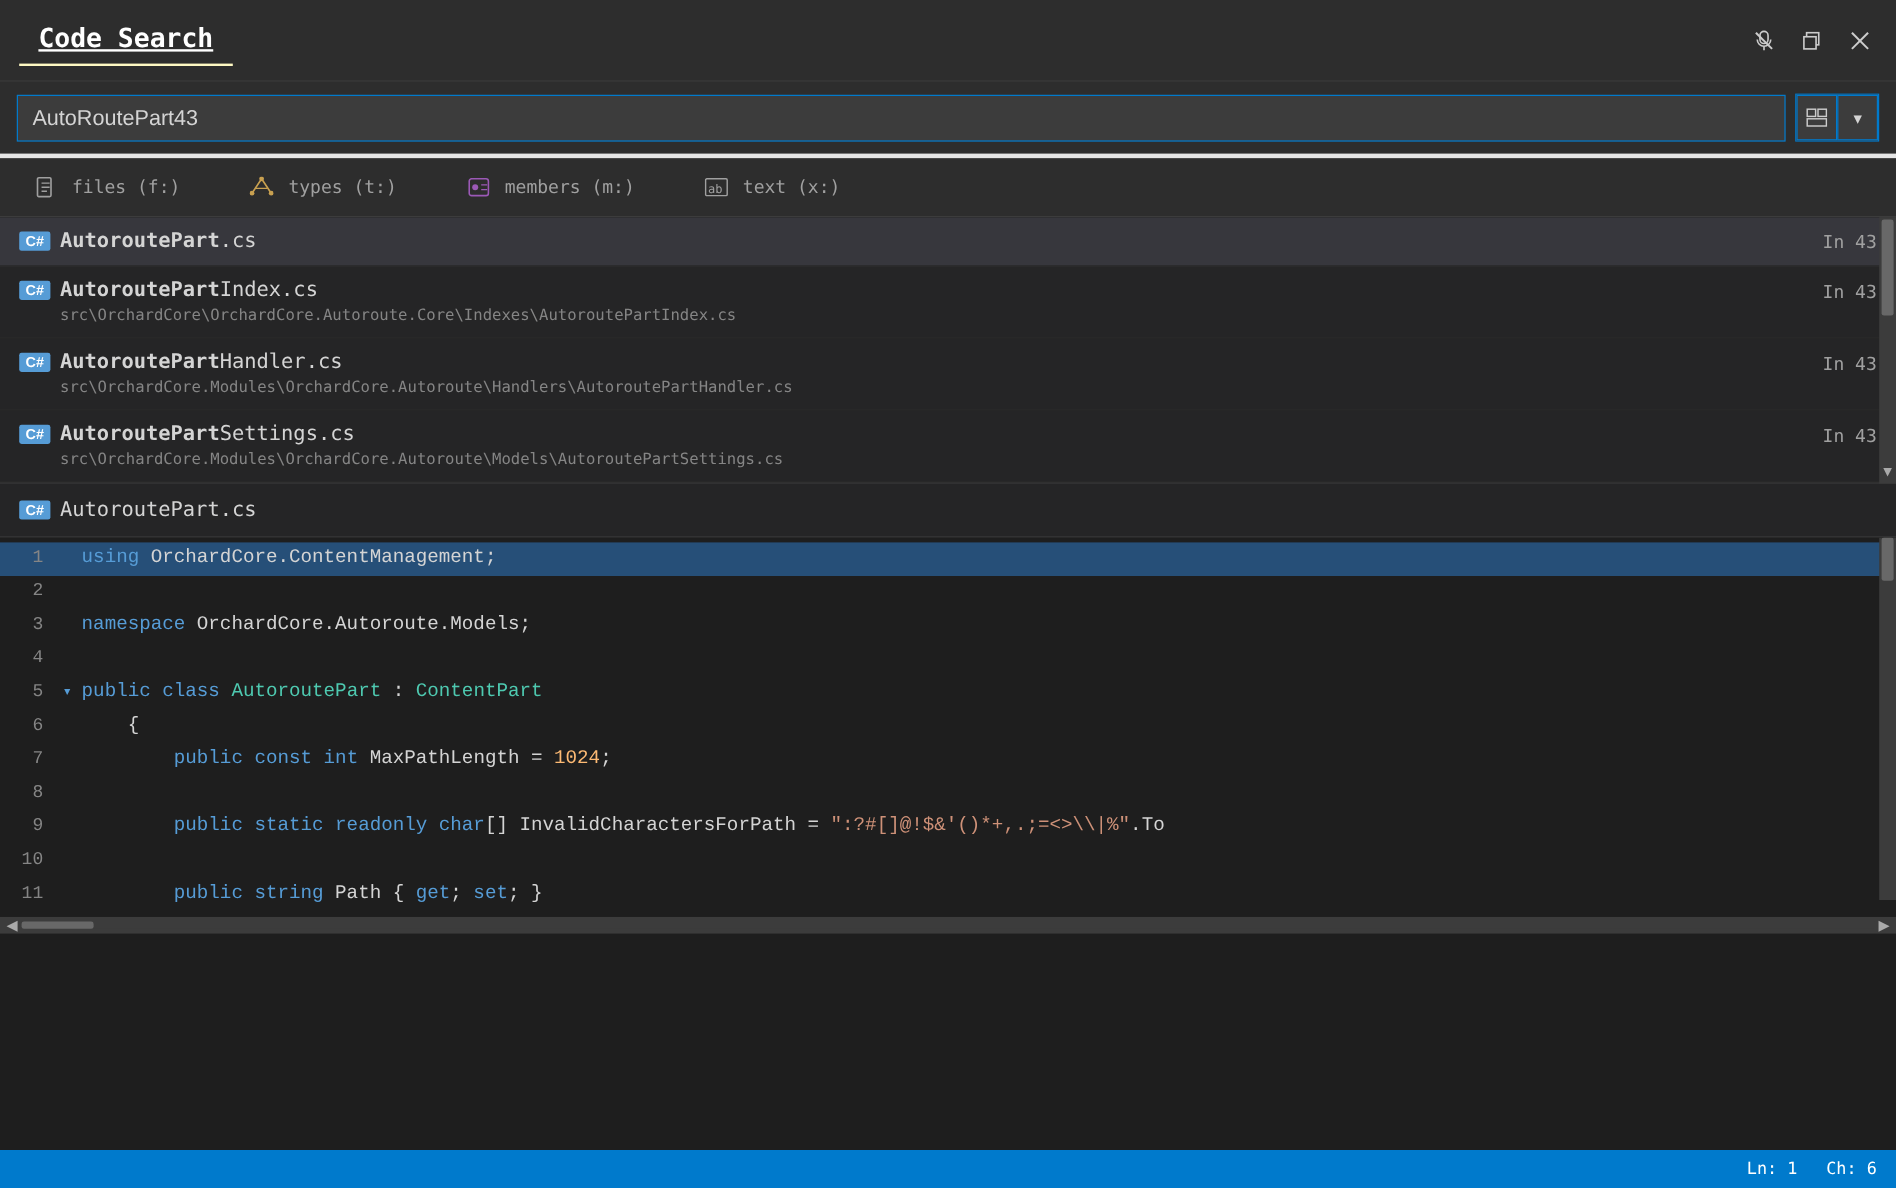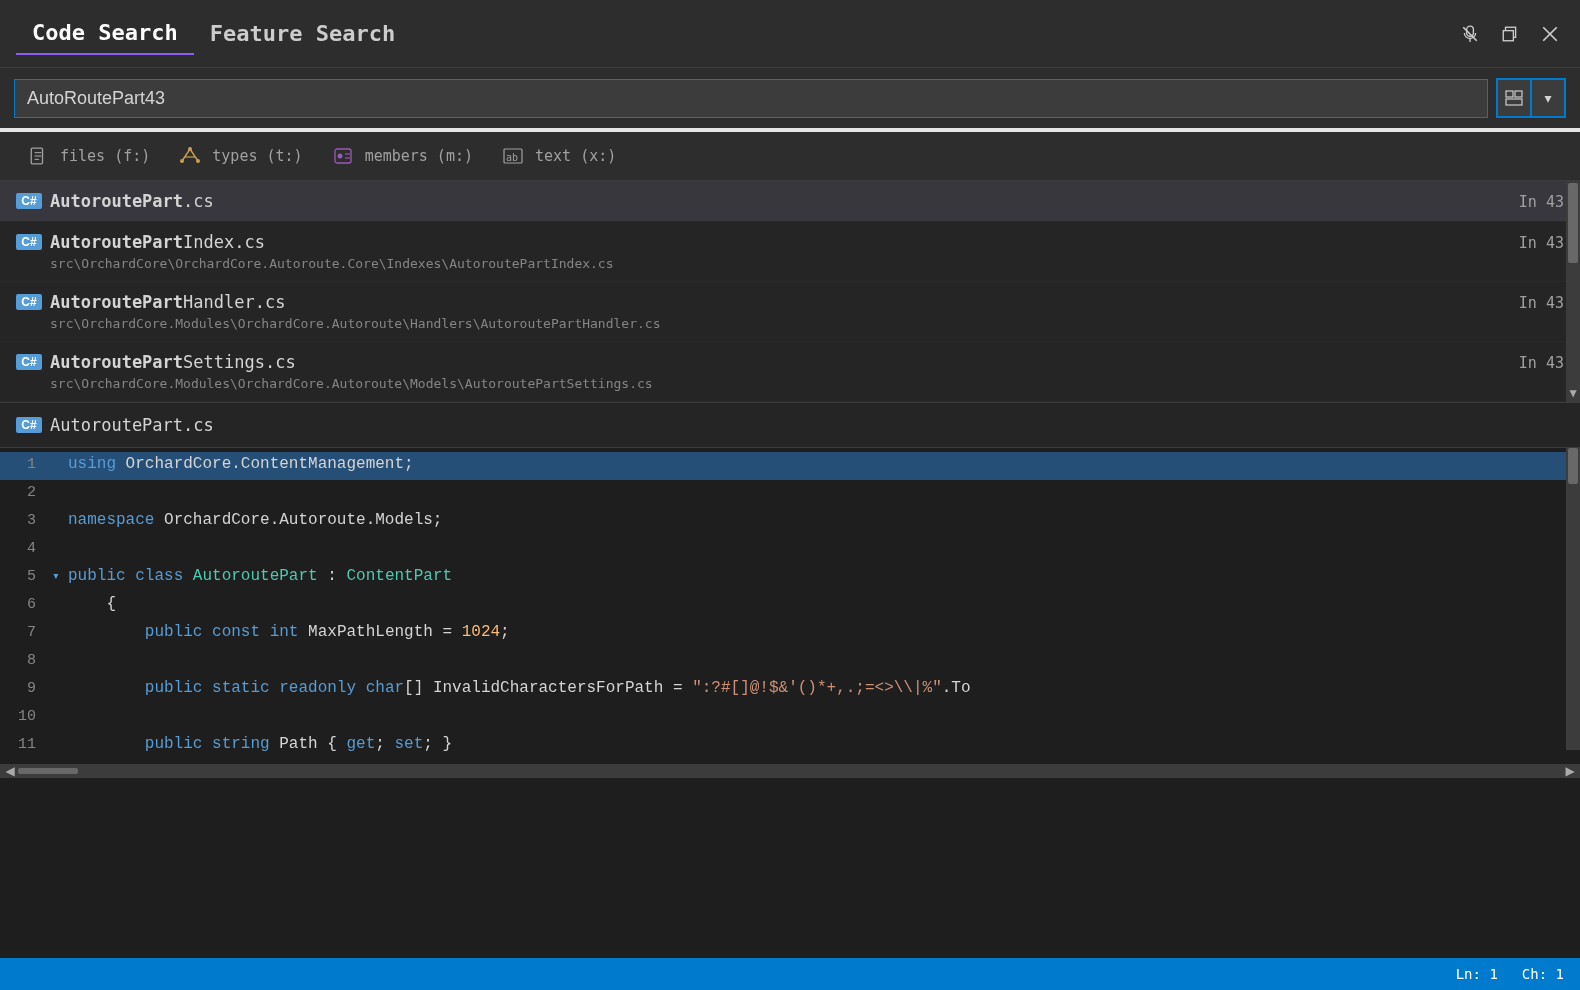--- a/index.html
+++ b/index.html
@@ -24,21 +24,22 @@
     }
     .title-tab {
       font-size: 22px;
       font-weight: 600;
       color: #cccccc;
       padding: 8px 16px;
       cursor: pointer;
     }
     .title-tab.active {
       color: #ffffff;
-      border-bottom: 2px solid #8b5cf6;
+      border-bottom: 2px solid #fef9c3;
+      text-decoration: underline;
     }
     .title-controls {
       position: absolute;
       right: 16px;
       display: flex;
       gap: 12px;
       align-items: center;
     }
     .title-btn {
       width: 28px;
@@ -84,21 +85,21 @@
       justify-content: center;
       font-size: 14px;
     }
 
     
     .filter-bar {
       display: flex;
       align-items: center;
       background: #2d2d2d;
       padding: 10px 16px;
-      gap: 12px;
+      gap: 40px;
       border-bottom: 1px solid #3c3c3c;
     }
     .filter-item {
       display: flex;
       align-items: center;
       gap: 6px;
       font-size: 15px;
       color: #a0a0a0;
       cursor: pointer;
       padding: 4px 6px;
@@ -251,21 +252,20 @@
       background: #3c3c3c;
       display: flex;
       align-items: center;
     }
   </style>
 </head>
 <body>
 
 <div class="title-bar">
   <div class="title-tab active">Code Search</div>
-  <div class="title-tab">Feature Search</div>
   <div class="title-controls">
     <button class="title-btn" title="No microphone">
       <svg width="18" height="18" viewBox="0 0 16 16" fill="none">
         <line x1="2" y1="2" x2="14" y2="14" stroke="#cccccc" stroke-width="1.5"></line>
         <rect x="5" y="1" width="6" height="9" rx="3" stroke="#cccccc" stroke-width="1.2" fill="none"></rect>
         <path d="M3 7c0 2.8 2.2 5 5 5s5-2.2 5-5" stroke="#cccccc" stroke-width="1.2" fill="none"></path>
         <line x1="8" y1="12" x2="8" y2="15" stroke="#cccccc" stroke-width="1.2"></line>
       </svg>
     </button>
     <button class="title-btn" title="Restore">
@@ -493,15 +493,15 @@
     <div style="position:absolute; left:0; top:0; height:6px; width:60px; background:#686868; border-radius:2px;"></div>
   </div>
   <button style="background:none;border:none;color:#aaa;font-size:12px;cursor:pointer;width:16px;">▶</button>
 </div>
 
 <div class="bottom-bar">
   <div class="bottom-item">
     <span>Ln: 1</span>
   </div>
   <div class="bottom-item">
-    <span>Ch: 1</span>
+    <span>Ch: 6</span>
   </div>
 </div>
 
 </body></html>

